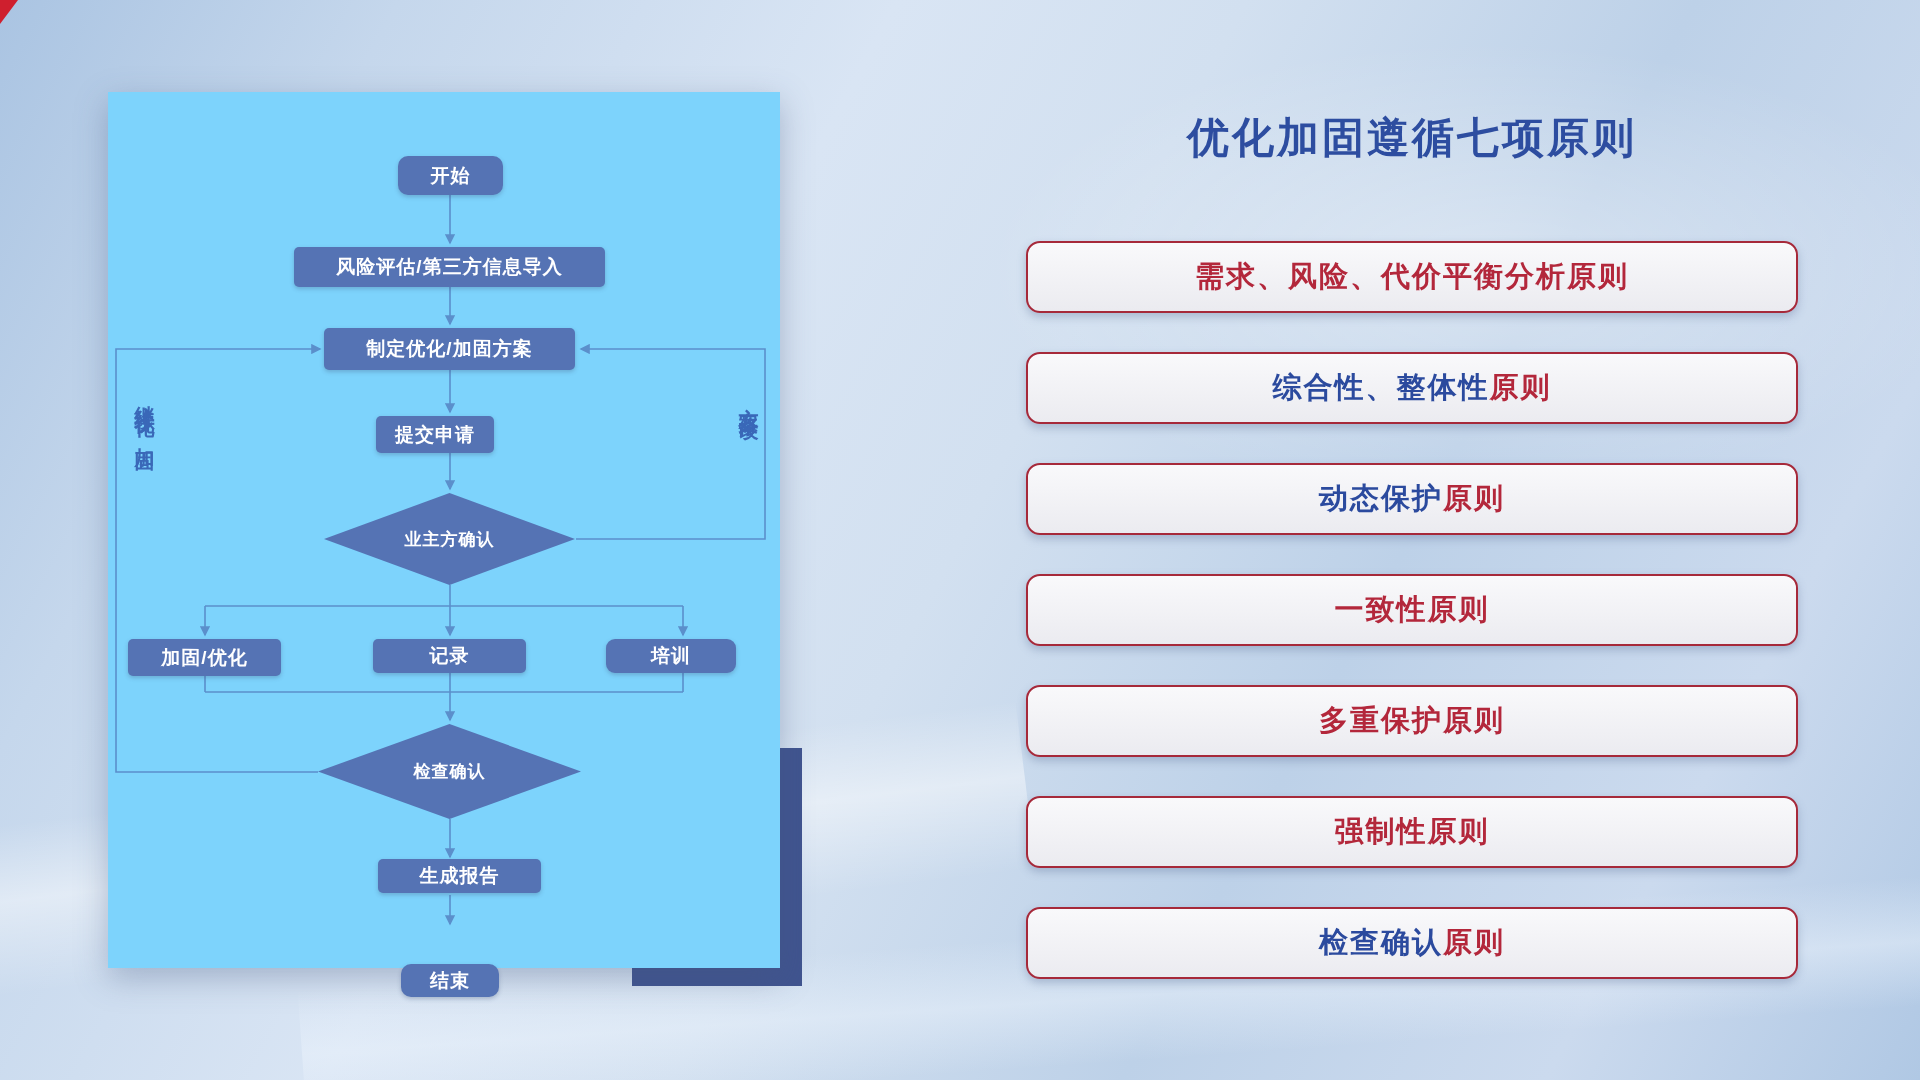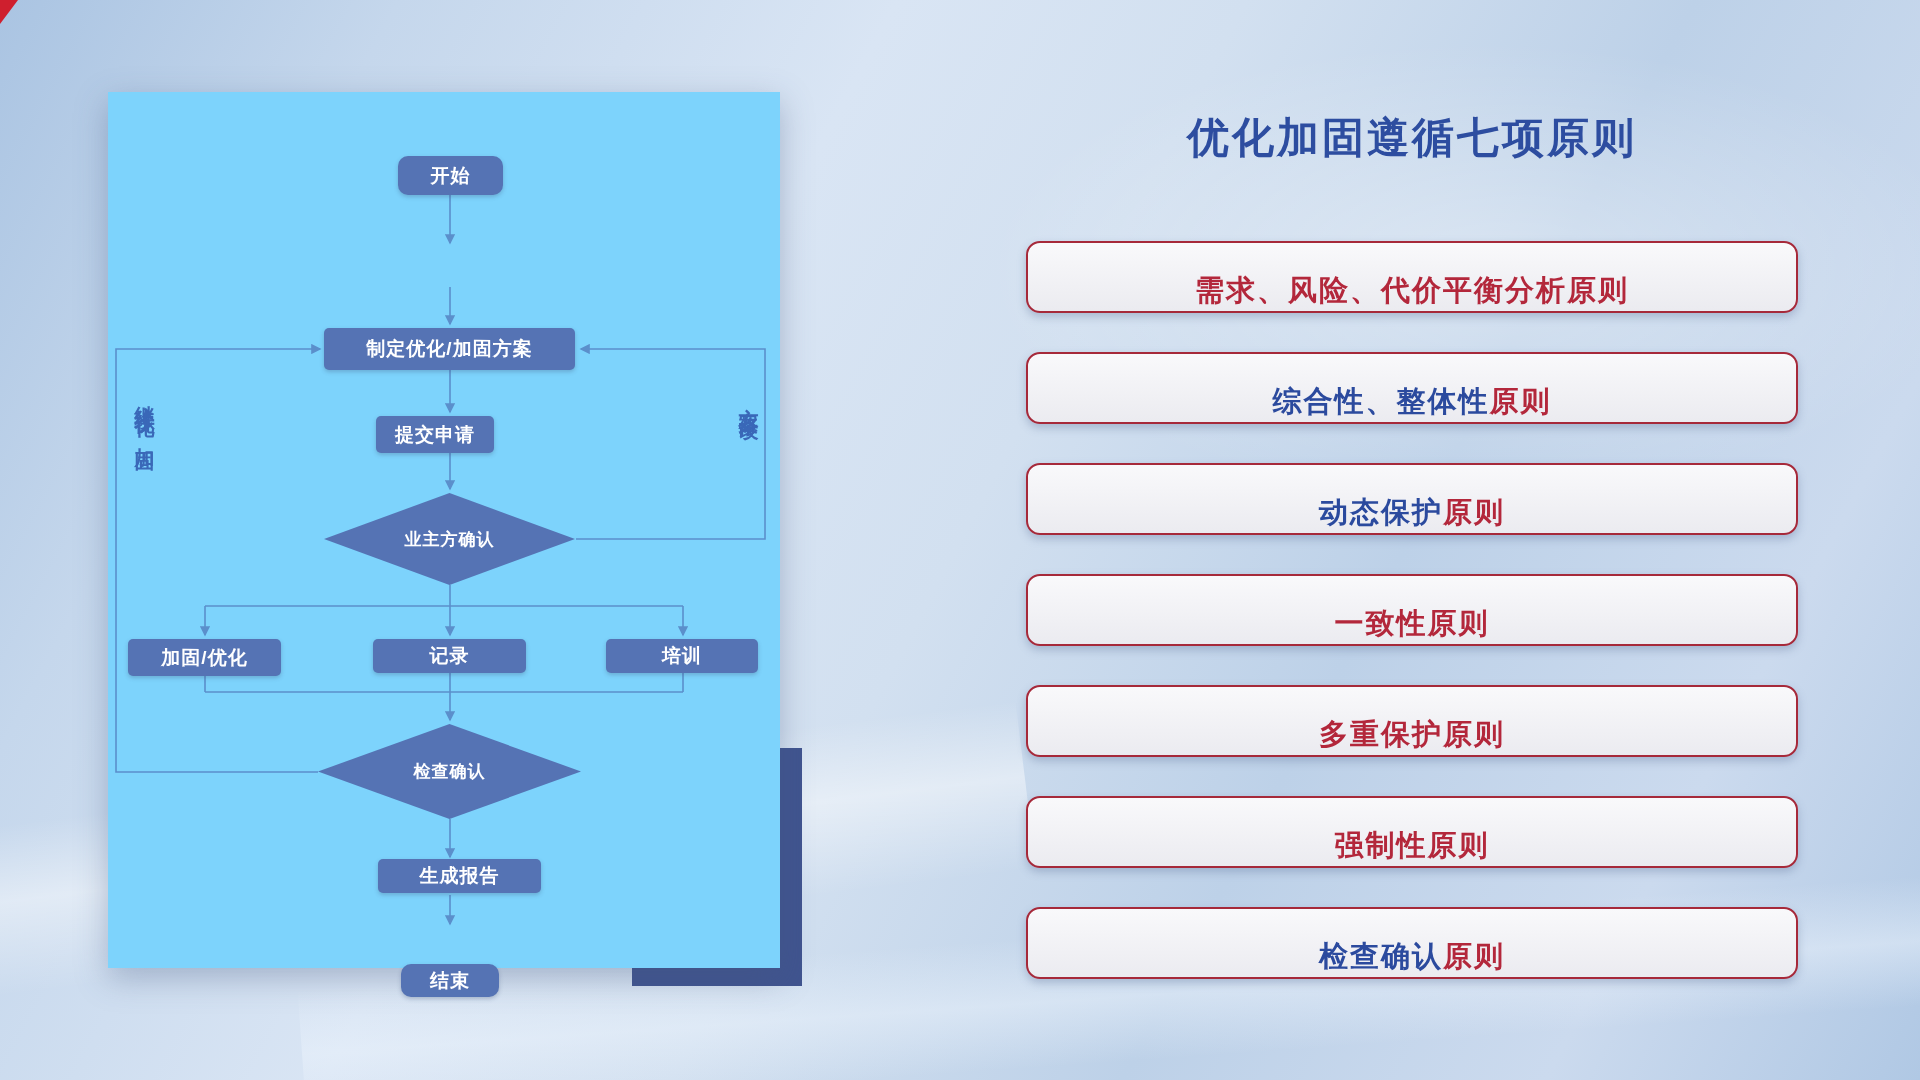--- a/index.html
+++ b/index.html
@@ -50,21 +50,21 @@
   
   .slide-title { position:absolute; left:1026px; top:110px; width:772px;
     text-align:center; font-size:42px; font-weight:bold; color:var(--title-blue);
     letter-spacing:3px; }
   .principles { position:absolute; left:1026px; top:241px; width:772px;
     display:flex; flex-direction:column; gap:39px; }
   .principle-box { height:72px; border-radius:14px;
     border:2px solid var(--principle-border);
     background:linear-gradient(180deg, #f9f9fb 0%, #ebebf0 100%);
     box-shadow:0 4px 9px rgba(90,110,150,0.35);
-    display:flex; align-items:flex-end; justify-content:center;
+    display:flex; align-items:center; justify-content:center;
     font-size:29px; font-weight:bold; letter-spacing:2px; white-space:nowrap; }
 </style>
 </head>
 <body>
 
 <div class="slide">
 
   <div class="streak-b"></div>
   <div class="streak-a"></div>
   <div class="streak-c"></div>
@@ -94,32 +94,33 @@
       <path class="conn" d="M97,600 H575"></path>
       <path class="conn" d="M342,581 V628" marker-end="url(#arr)"></path>
       <path class="conn" d="M342,727 V765" marker-end="url(#arr)"></path>
       <path class="conn" d="M342,803 V832" marker-end="url(#arr)"></path>
       <path class="conn" d="M468,447 H657 V257 H473" marker-end="url(#arr)"></path>
       <path class="conn" d="M210,680 H8 V257 H212" marker-end="url(#arr)"></path>
     </svg>
 
     <div class="fc-node fc-terminal" style="left:290px;top:64px;width:105px;height:39px;">开始</div>
 
+    <div class="fc-node" style="left:186px;top:155px;width:311px;height:40px;">风险评估/第三方信息导入</div>
 
     <div class="fc-node" style="left:216px;top:236px;width:251px;height:42px;">制定优化/加固方案</div>
 
     <div class="fc-node" style="left:268px;top:324px;width:118px;height:37px;text-align:right;">提交申请</div>
 
     <div class="fc-diamond" style="left:216px;top:401px;width:251px;height:92px;">业主方确认</div>
 
     <div class="fc-node" style="left:20px;top:547px;width:153px;height:37px;">加固/优化</div>
 
     <div class="fc-node" style="left:265px;top:547px;width:153px;height:34px;">记录</div>
 
-    <div class="fc-node" style="left:498px;top:547px;width:152px;height:34px;">培训</div>
+    <div class="fc-node" style="left:498px;top:547px;width:130px;height:34px;border-radius:9px;">培训</div>
 
     <div class="fc-diamond" style="left:210px;top:632px;width:263px;height:95px;">检查确认</div>
 
     <div class="fc-node" style="left:270px;top:767px;width:163px;height:34px;">生成报告</div>
 
     <div class="fc-node fc-terminal" style="left:293px;top:872px;width:98px;height:33px;">结束</div>
 
     <div class="v-label" style="left:24px;top:298px;">继续优化/加固</div>
 
     <div class="v-label" style="left:628px;top:300px;">方案修改</div>

